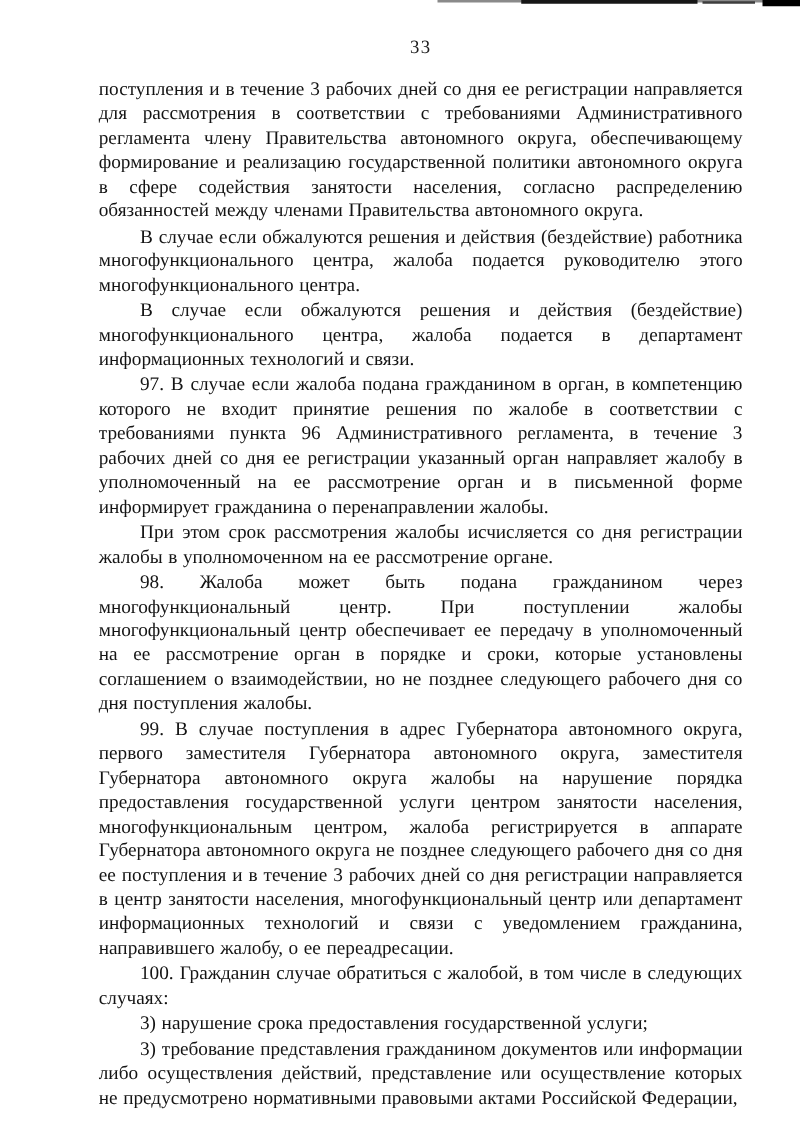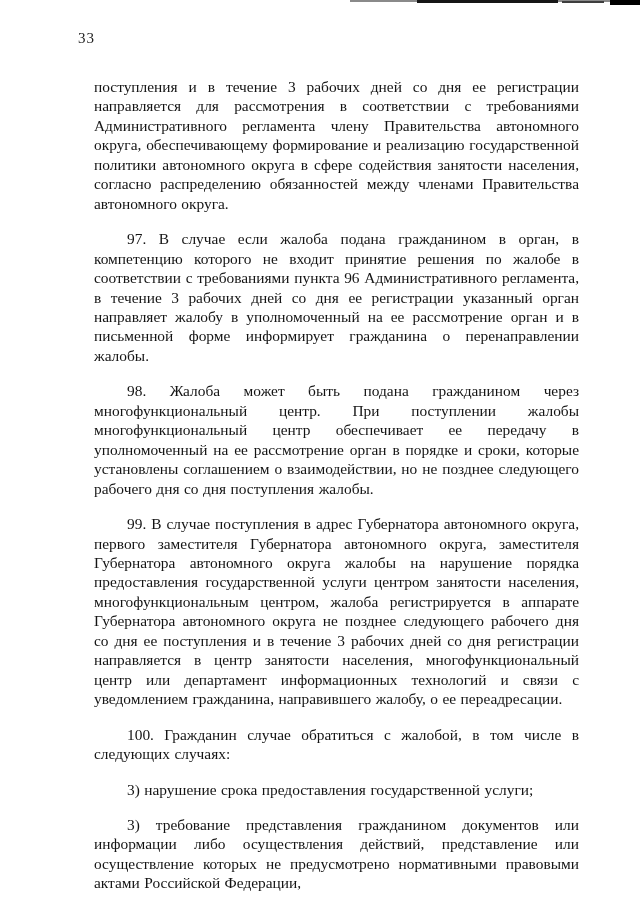--- a/index.html
+++ b/index.html
@@ -22,39 +22,39 @@
   .artifact.bar-gray   { left: 350px; top: 0; width: 290px; height: 2px; background: #8a8a8a; }
   .artifact.bar-dark-1 { left: 417px; top: 0; width: 141px; height: 3px; background: #161616; }
   .artifact.bar-dark-2 { left: 562px; top: 1px; width: 42px; height: 2px; background: #3e3e3e; }
   .artifact.bar-dark-3 { left: 610px; top: 0; width: 30px; height: 5px; background: #000000; }
 
   .page-number {
     position: absolute;
     left: 78px;
     top: 30px;
     width: 517px;
-    text-align: left;
+    text-align: center;
     font-size: 15px;
     letter-spacing: 1px;
     color: #1d1d1d;
   }
 
   .text-block {
     position: absolute;
     left: 78px;
     top: 61px;
     width: 517px;
     font-size: 15.4px;
     line-height: 19.45px;
     text-align: justify;
     color: #141414;
     word-spacing: 0.04em;
   }
   .para {
-    margin: 16px;
+    margin: 1px;
     padding: 0;
     text-indent: 33px;
   }
   .para.no-indent {
     text-indent: 0;
   }
 </style>
 </head>
 <body>
 
@@ -63,21 +63,24 @@
   <div class="artifact bar-gray"></div>
   <div class="artifact bar-dark-1"></div>
   <div class="artifact bar-dark-2"></div>
   <div class="artifact bar-dark-3"></div>
 
   <div class="page-number">33</div>
 
   <main class="text-block">
 
   <p class="para no-indent">поступления и в течение 3 рабочих дней со дня ее регистрации направляется для рассмотрения в соответствии с требованиями Административного регламента члену Правительства автономного округа, обеспечивающему формирование и реализацию государственной политики автономного округа в сфере содействия занятости населения, согласно распределению обязанностей между членами Правительства автономного округа.</p>
+      <p class="para">В случае если обжалуются решения и действия (бездействие) работника многофункционального центра, жалоба подается руководителю этого многофункционального центра.</p>
+      <p class="para">В случае если обжалуются решения и действия (бездействие) многофункционального центра, жалоба подается в департамент информационных технологий и связи.</p>
       <p class="para">97. В случае если жалоба подана гражданином в орган, в компетенцию которого не входит принятие решения по жалобе в соответствии с требованиями пункта 96 Административного регламента, в течение 3 рабочих дней со дня ее регистрации указанный орган направляет жалобу в уполномоченный на ее рассмотрение орган и в письменной форме информирует гражданина о перенаправлении жалобы.</p>
+      <p class="para">При этом срок рассмотрения жалобы исчисляется со дня регистрации жалобы в уполномоченном на ее рассмотрение органе.</p>
       <p class="para">98. Жалоба может быть подана гражданином через многофункциональный центр. При поступлении жалобы многофункциональный центр обеспечивает ее передачу в уполномоченный на ее рассмотрение орган в порядке и сроки, которые установлены соглашением о взаимодействии, но не позднее следующего рабочего дня со дня поступления жалобы.</p>
       <p class="para">99. В случае поступления в адрес Губернатора автономного округа, первого заместителя Губернатора автономного округа, заместителя Губернатора автономного округа жалобы на нарушение порядка предоставления государственной услуги центром занятости населения, многофункциональным центром, жалоба регистрируется в аппарате Губернатора автономного округа не позднее следующего рабочего дня со дня ее поступления и в течение 3 рабочих дней со дня регистрации направляется в центр занятости населения, многофункциональный центр или департамент информационных технологий и связи с уведомлением гражданина, направившего жалобу, о ее переадресации.</p>
       <p class="para">100. Гражданин случае обратиться с жалобой, в том числе в следующих случаях:</p>
       <p class="para">3) нарушение срока предоставления государственной услуги;</p>
       <p class="para">3) требование представления гражданином документов или информации либо осуществления действий, представление или осуществление которых не предусмотрено нормативными правовыми актами Российской Федерации,</p>
     </main>
 
 </div>
 
 </body></html>

